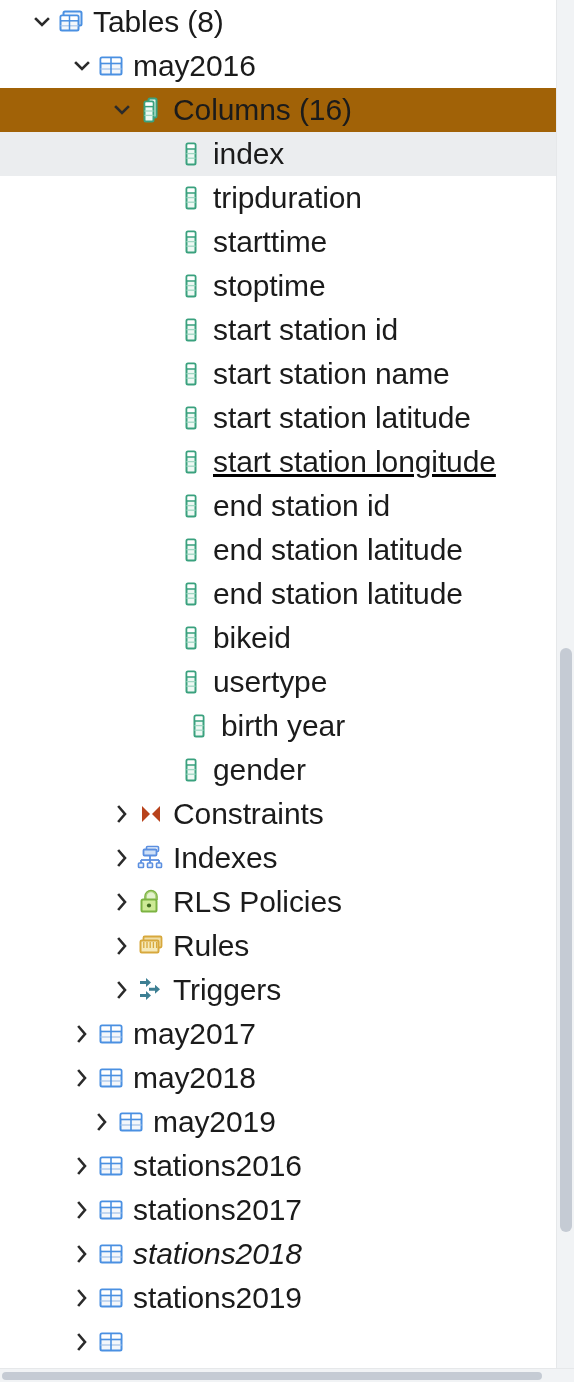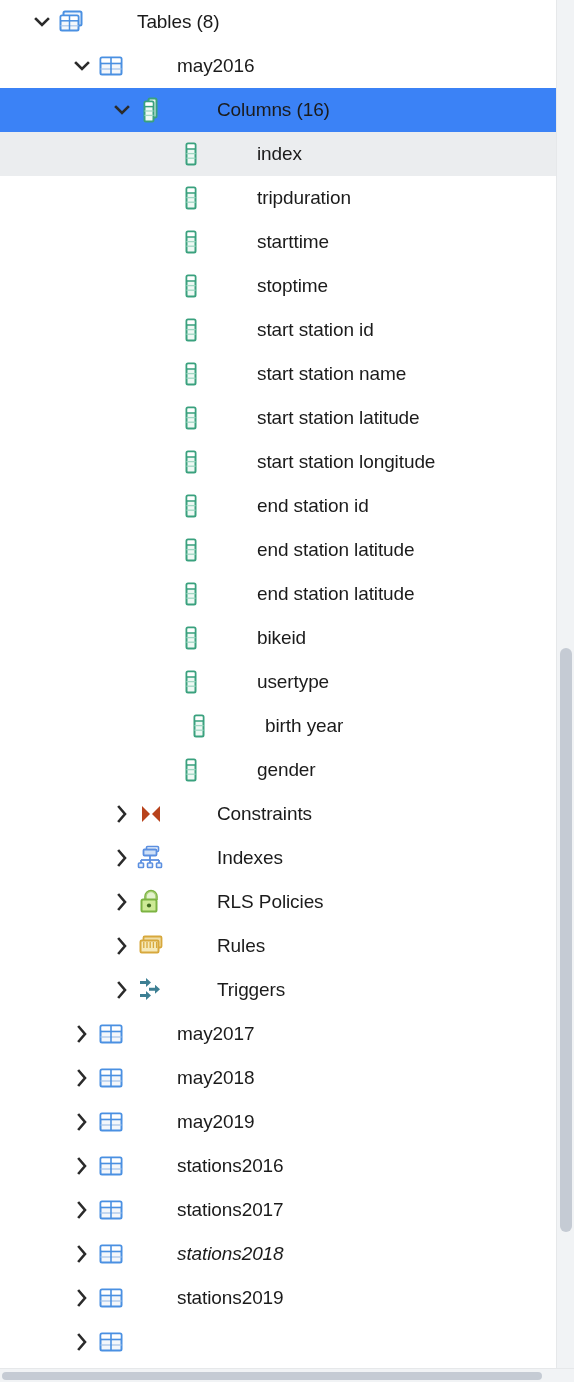--- a/index.html
+++ b/index.html
@@ -10,36 +10,35 @@
     -webkit-font-smoothing:antialiased;
   }
   #app{position:relative;width:574px;height:1382px;overflow:hidden;background:#fff;}
 
   
   #tree{position:absolute;left:0;top:0;width:556px;height:1382px;overflow:hidden;background:#fff;}
   .row{
     position:relative;height:44px;display:flex;align-items:center;
     white-space:nowrap;box-sizing:border-box;
   }
-  .row.sel{background:#3b82f6;align-items:center;}
+  .row.sel{background:#a16207;align-items:center;}
   .row.hov{background:#ebedef;}
 
   .twisty{
     width:28px;min-width:28px;height:44px;display:flex;align-items:center;justify-content:center;
     color:#2b2b2b;
   }
   .twisty svg{display:block;}
 
   .ico{width:30px;min-width:30px;height:44px;display:flex;align-items:center;justify-content:center;}
   .ico svg{display:block;}
 
   .lbl{
-    font-size:19px;line-height:28px;color:#1b1b1b;letter-spacing:-0.1px;
+    font-size:30px;line-height:28px;color:#1b1b1b;letter-spacing:-0.1px;
     padding-left:7px;
-    margin-left:44px;
   }
 
   
   #vscroll{
     position:absolute;right:0;top:0;width:18px;height:1382px;background:#f1f3f5;
     border-left:1px solid #e6e8ea;box-sizing:border-box;
   }
   #vthumb{
     position:absolute;left:3px;width:12px;background:#c5cbd4;border-radius:6px;
   }
@@ -203,21 +202,21 @@
           <svg width="30" height="30" viewBox="0 0 30 30" xmlns="http://www.w3.org/2000/svg">
             <rect x="10.5" y="4.5" width="9" height="21" rx="1.5" fill="#eef9f4" stroke="#3aa17e" stroke-width="2"></rect>
             <rect x="11.5" y="5.5" width="7" height="4" fill="#ffffff"></rect>
             <line x1="10.5" y1="10" x2="19.5" y2="10" stroke="#3aa17e" stroke-width="1.5"></line>
             <line x1="10.5" y1="14.6" x2="19.5" y2="14.6" stroke="#9ed7c2" stroke-width="1.3"></line>
             <line x1="10.5" y1="19.2" x2="19.5" y2="19.2" stroke="#9ed7c2" stroke-width="1.3"></line>
           </svg>
         </span>
         <span class="lbl">start station latitude</span>
       </div>
-      <div class="row" style="height: 44px;">
+      <div class="row" style="height: 44px; text-decoration: underline;">
         <div style="width: 148px; min-width: 148px; height: 44px;"></div>
         <span class="twisty empty"></span>
         <span class="ico">
           <svg width="30" height="30" viewBox="0 0 30 30" xmlns="http://www.w3.org/2000/svg">
             <rect x="10.5" y="4.5" width="9" height="21" rx="1.5" fill="#eef9f4" stroke="#3aa17e" stroke-width="2"></rect>
             <rect x="11.5" y="5.5" width="7" height="4" fill="#ffffff"></rect>
             <line x1="10.5" y1="10" x2="19.5" y2="10" stroke="#3aa17e" stroke-width="1.5"></line>
             <line x1="10.5" y1="14.6" x2="19.5" y2="14.6" stroke="#9ed7c2" stroke-width="1.3"></line>
             <line x1="10.5" y1="19.2" x2="19.5" y2="19.2" stroke="#9ed7c2" stroke-width="1.3"></line>
           </svg>
@@ -442,21 +441,21 @@
           <svg width="30" height="30" viewBox="0 0 30 30" xmlns="http://www.w3.org/2000/svg">
             <rect x="4.5" y="6.5" width="21" height="17" rx="1.5" fill="#f4f7fb" stroke="#4a90e2" stroke-width="2"></rect>
             <rect x="5.5" y="7.5" width="19" height="4" fill="#ffffff"></rect>
             <line x1="4.5" y1="12.5" x2="25.5" y2="12.5" stroke="#4a90e2" stroke-width="1.6"></line>
             <line x1="4.5" y1="18" x2="25.5" y2="18" stroke="#a9c6ea" stroke-width="1.3"></line>
             <line x1="15" y1="6.5" x2="15" y2="23.5" stroke="#4a90e2" stroke-width="1.6"></line>
           </svg>
         </span>
         <span class="lbl">may2018</span>
       </div>
-      <div class="row" style="height: 44px;">
+      <div class="row" style="height: 44px; padding-left: 20px;">
         <div style="width: 68px; min-width: 68px; height: 44px;"></div>
         <span class="twisty">
           <svg width="22" height="22" viewBox="0 0 22 22" xmlns="http://www.w3.org/2000/svg">
             <path d="M8 4 L14 11 L8 18" fill="none" stroke="#2b2b2b" stroke-width="2.6" stroke-linecap="square" stroke-linejoin="miter"></path>
           </svg>
         </span>
         <span class="ico">
           <svg width="30" height="30" viewBox="0 0 30 30" xmlns="http://www.w3.org/2000/svg">
             <rect x="4.5" y="6.5" width="21" height="17" rx="1.5" fill="#f4f7fb" stroke="#4a90e2" stroke-width="2"></rect>
             <rect x="5.5" y="7.5" width="19" height="4" fill="#ffffff"></rect>

